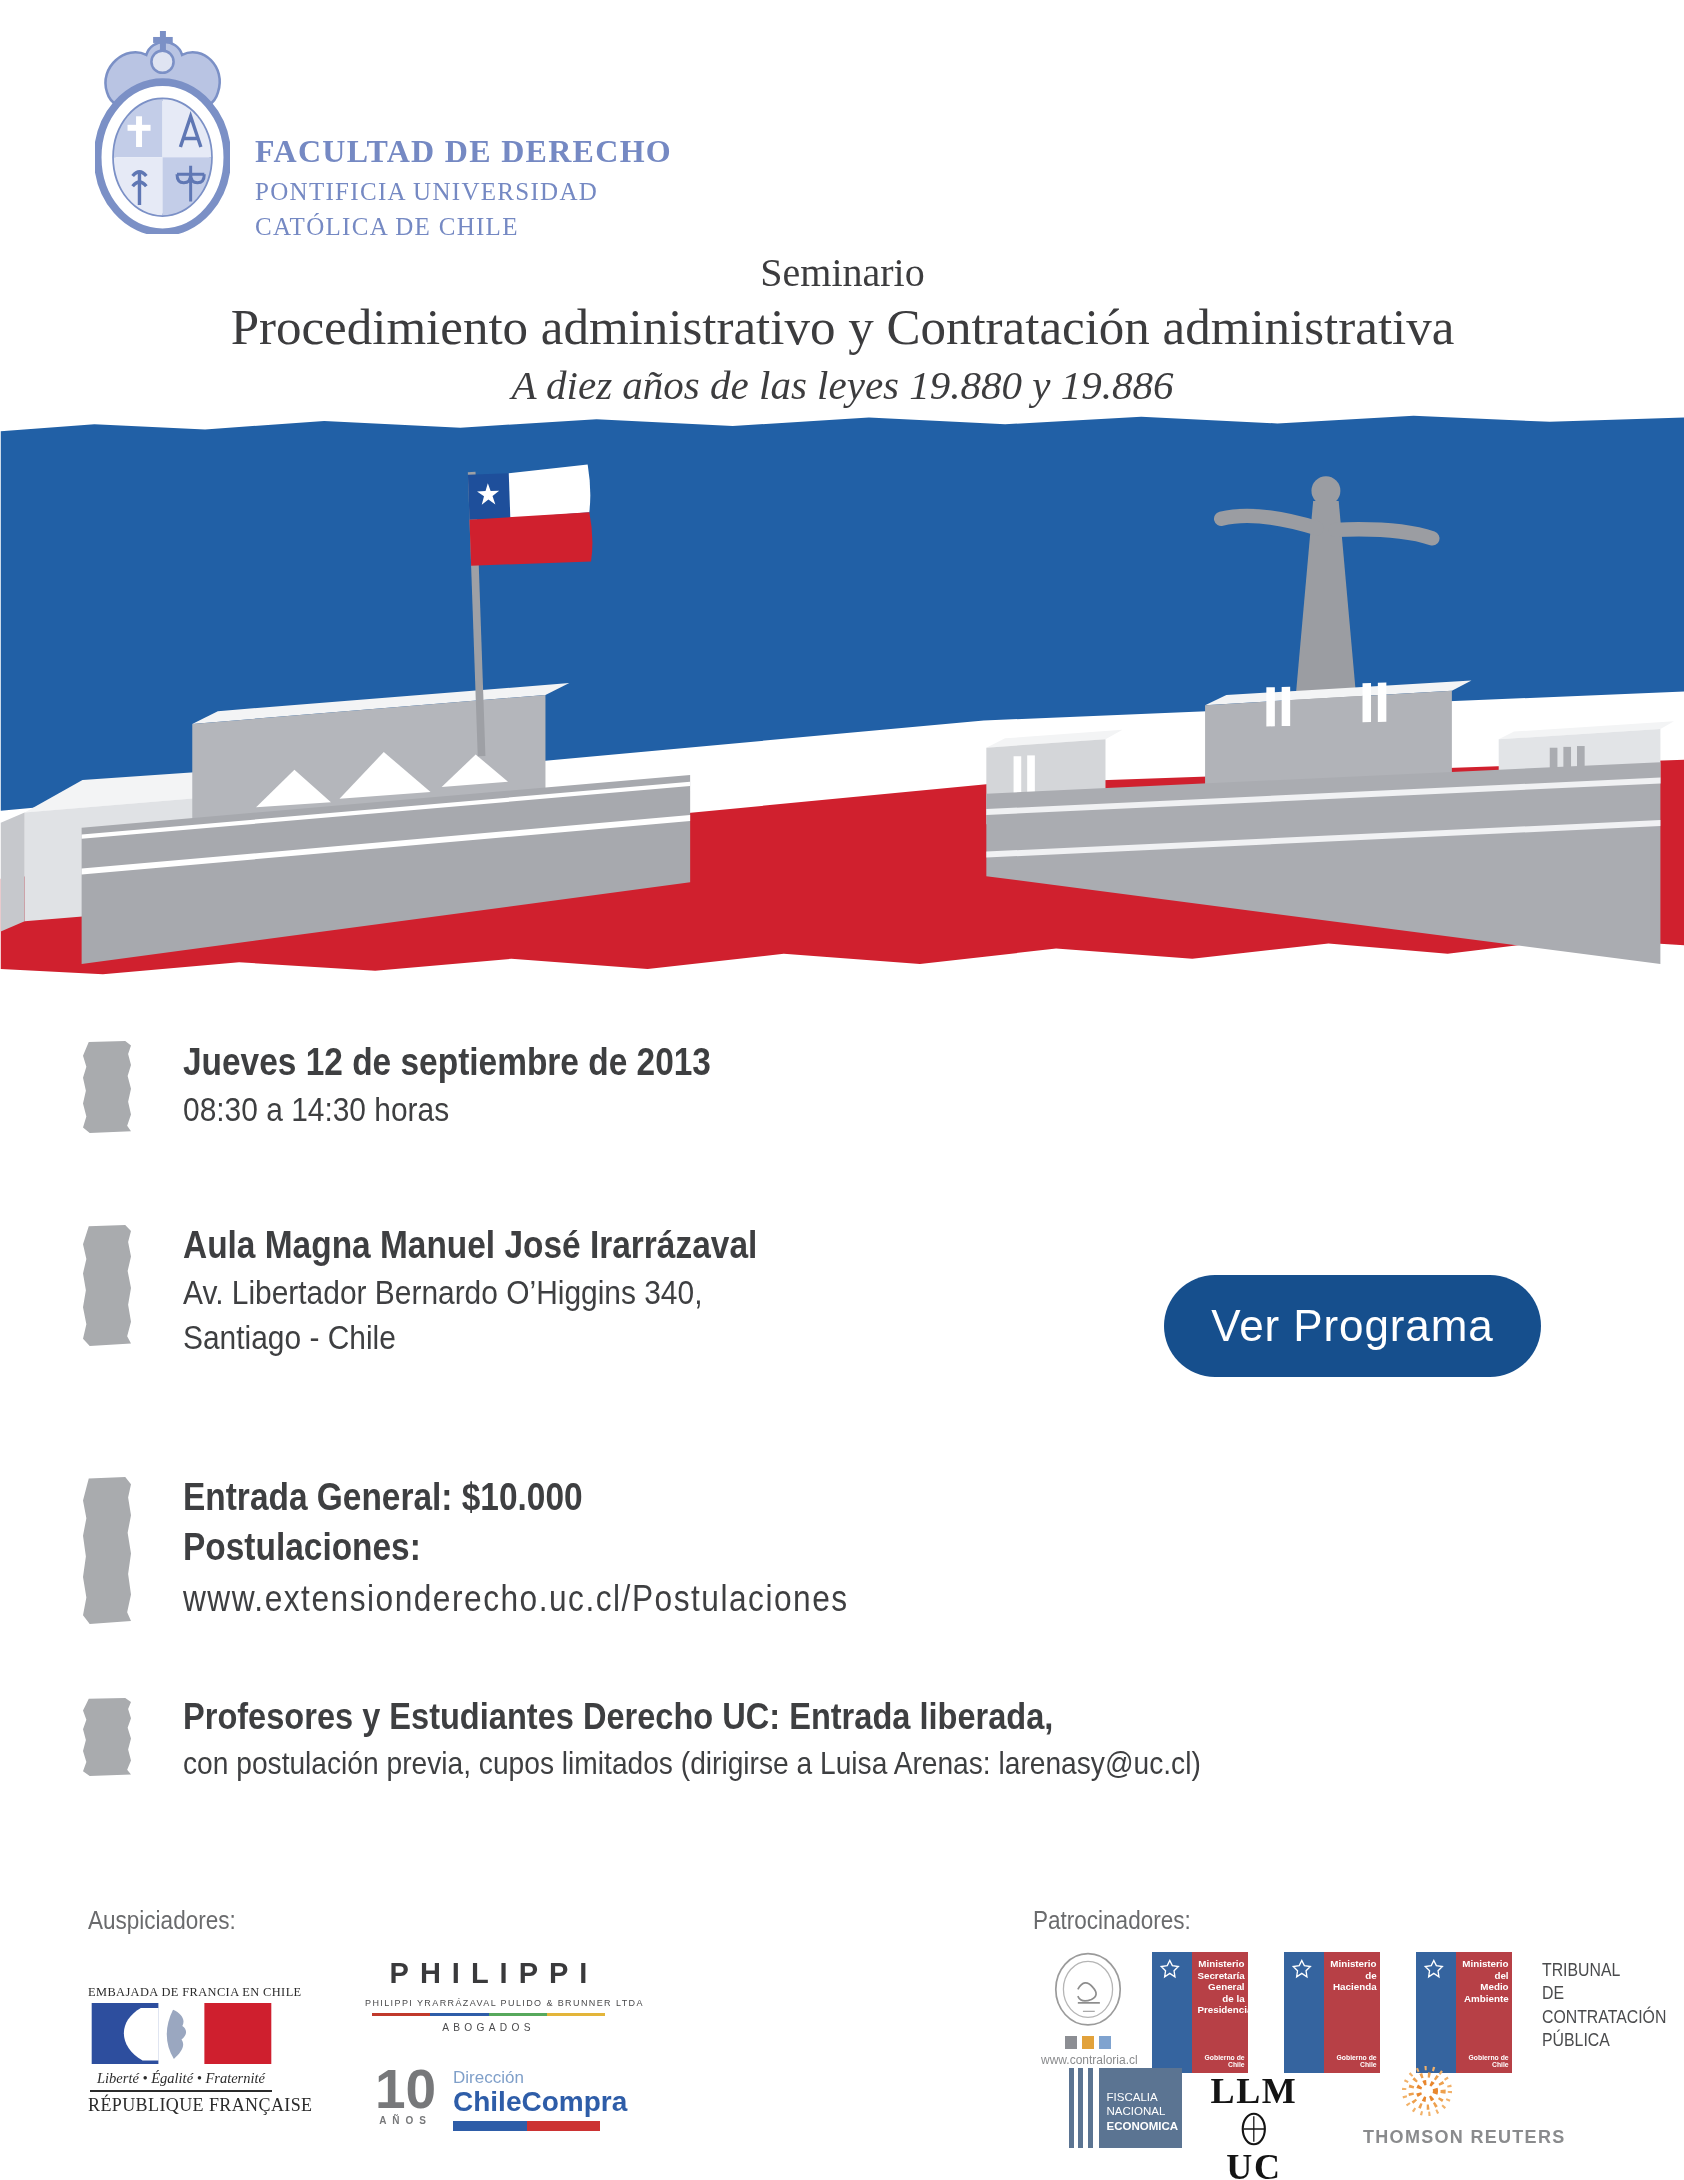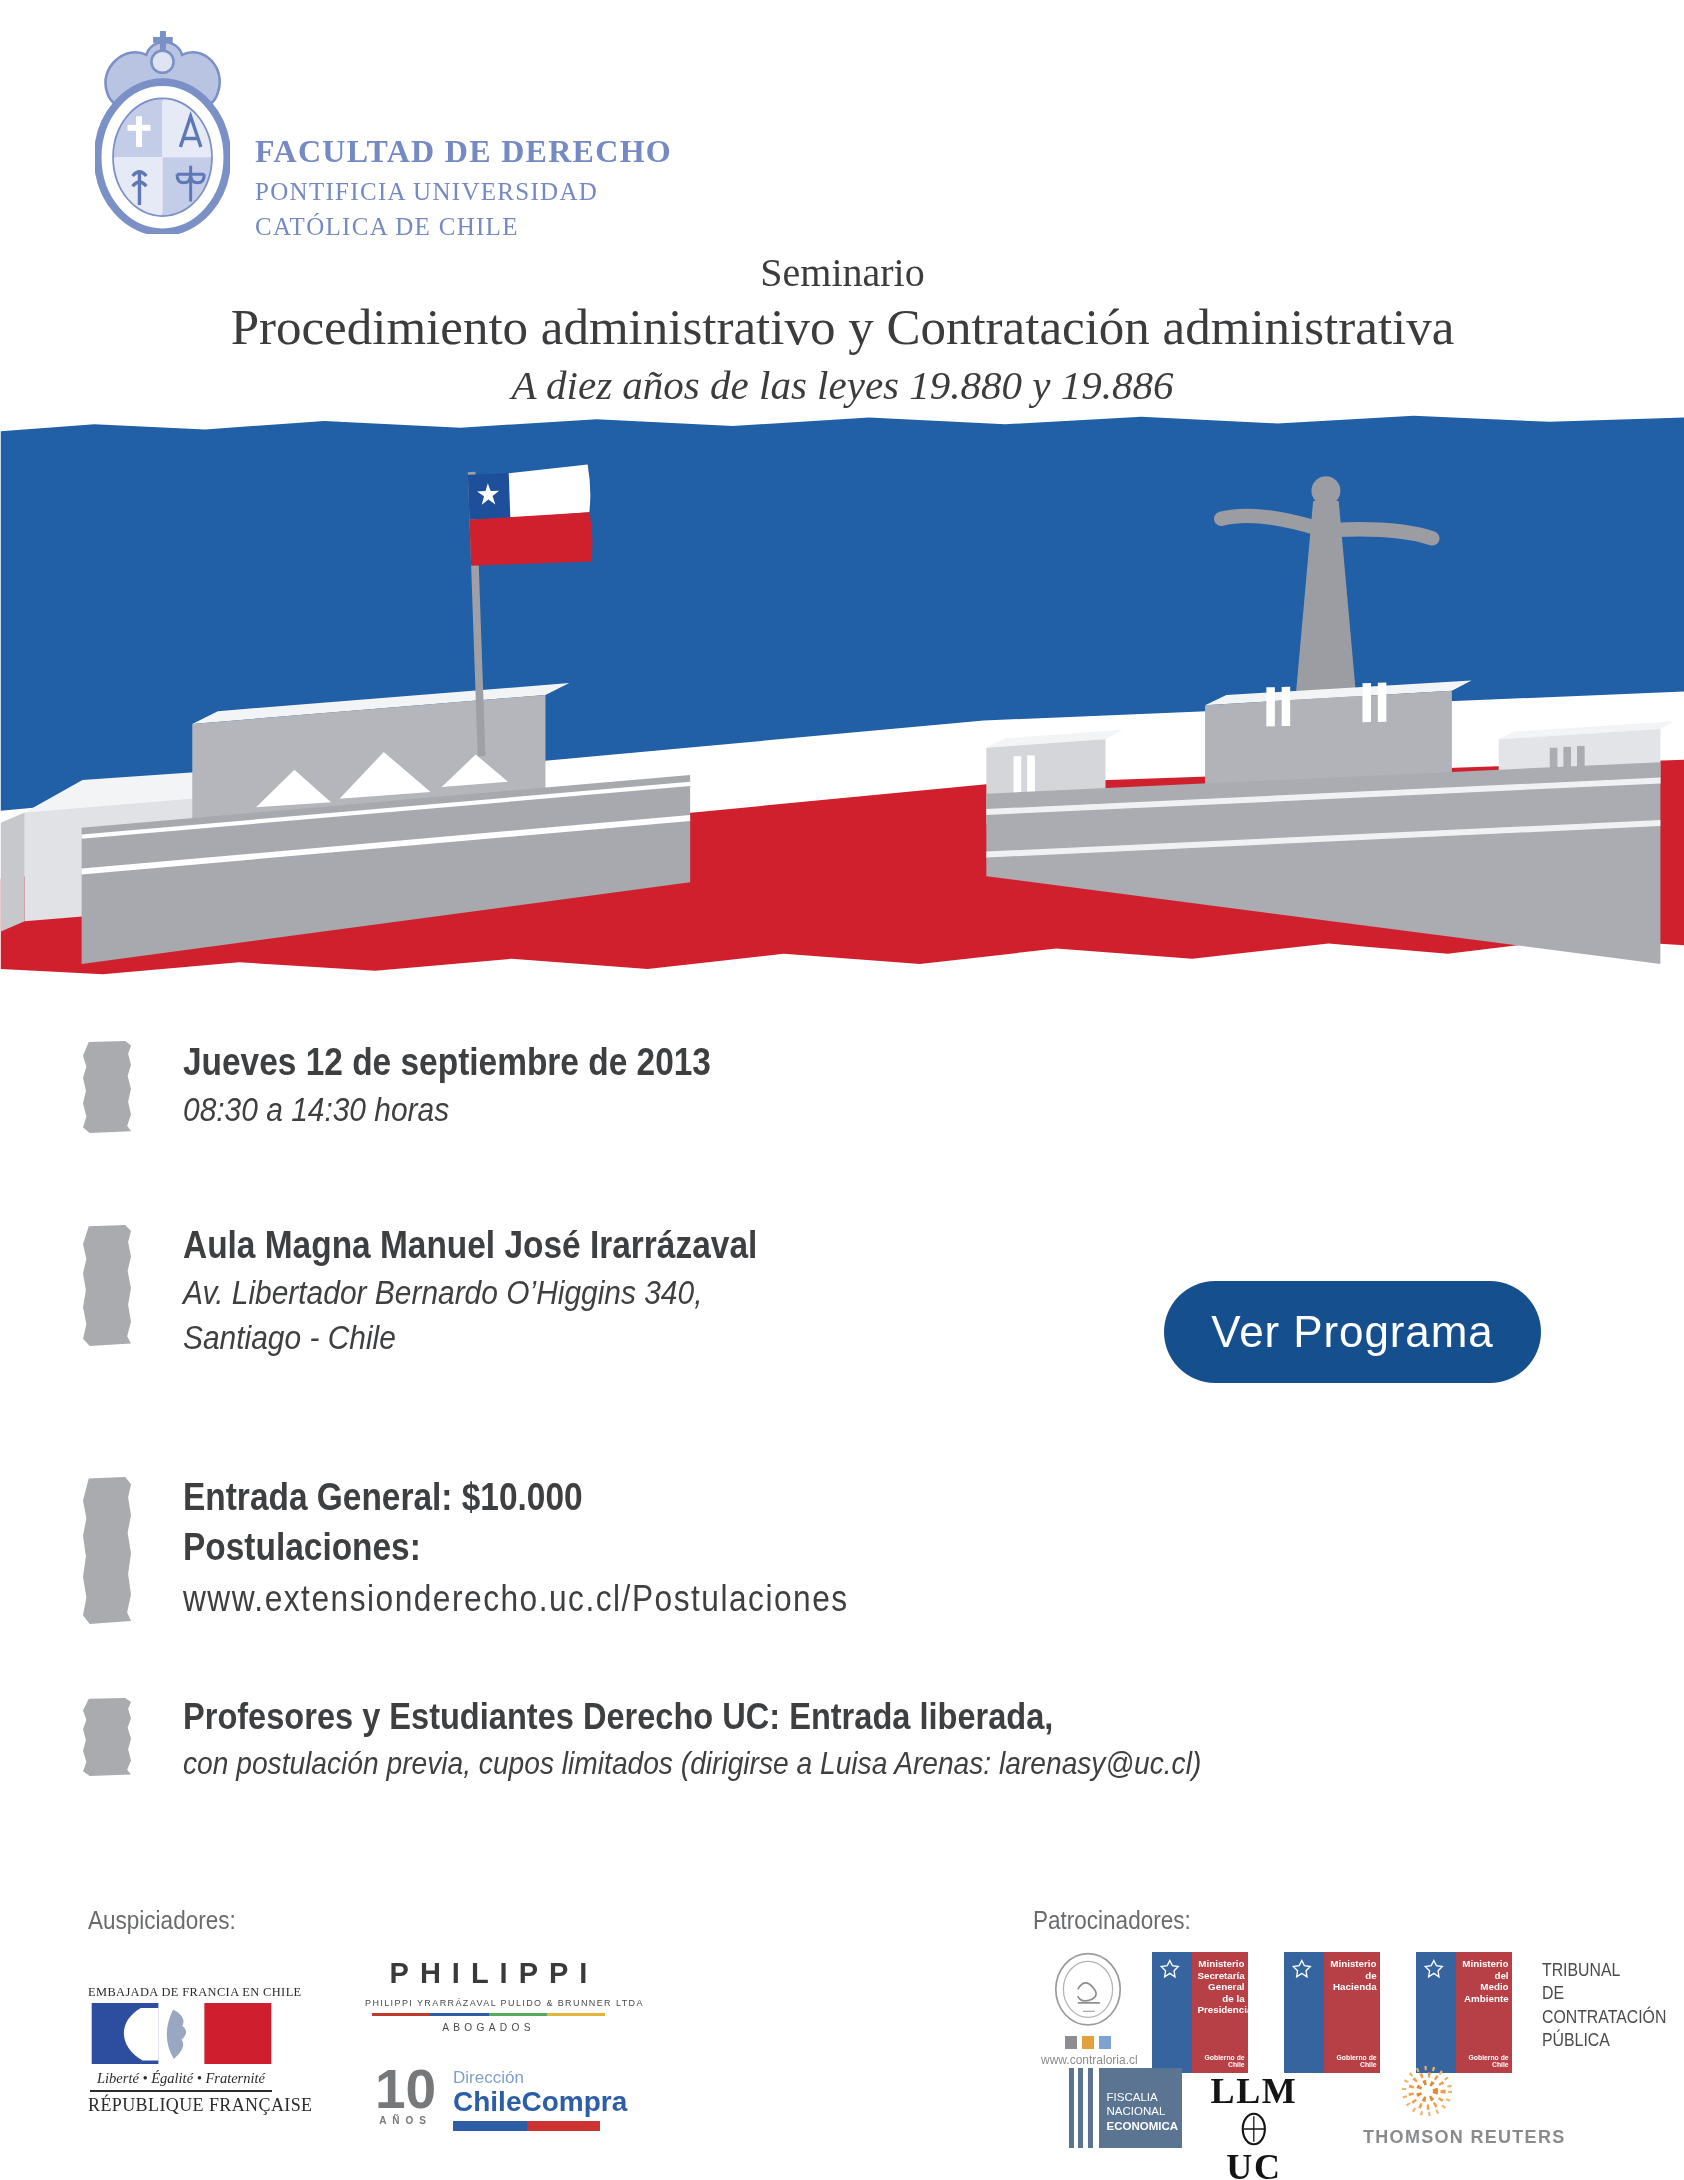--- a/index.html
+++ b/index.html
@@ -1,40 +1,40 @@
 <!DOCTYPE html>
 <html style="font-size:13.6px"><head>
 <meta charset="utf-8">
 <style>
   html,body{margin:0;padding:0;background:#ffffff;}
   body{width:1685px;height:2181px;position:relative;overflow:hidden;
        font-family:"Liberation Sans",sans-serif;color:#3e3f41;}
   .abs{position:absolute;}
   .serif{font-family:"Liberation Serif",serif;}
-  .sans{font-family:"Liberation Sans",sans-serif;margin-top:6px;}
+  .sans{font-family:"Liberation Sans",sans-serif;}
   .nw{white-space:nowrap;}
   .cond{display:inline-block;transform:scaleX(.88);transform-origin:0 50%;white-space:nowrap;}
 
   
   .uc-word{color:#7589c3;letter-spacing:1.3px;}
   .uc-l1{font-size:32px;font-weight:bold;}
   .uc-l2{font-size:25px;}
 
   
   .title-wrap{left:0;top:249px;width:1685px;text-align:center;color:#3c3c3e;}
   .t-kicker{font-size:40px;}
   .t-main{font-size:51px;margin-top:1.7px;}
   .t-sub{font-size:41px;font-style:italic;margin-top:5.1px;}
 
   
   .bar{position:absolute;left:83px;width:48px;background:#a9abae;
        clip-path:polygon(12% 1%,88% 0,100% 5%,94% 14%,100% 26%,93% 38%,100% 52%,94% 66%,100% 80%,92% 92%,100% 98%,14% 100%,0 94%,7% 82%,0 68%,6% 54%,0 40%,7% 28%,0 16%,8% 6%);}
   .info{left:183px;color:#3e3f41;}
   .l-bold{font-size:38px;font-weight:bold;line-height:1.32;}
-  .l-reg{font-size:34px;line-height:1.32;font-style:italic;}
+  .l-reg{font-size:34px;line-height:1.32;}
   .l-url{font-size:36px;letter-spacing:1.7px;line-height:1.5;}
 
   .cta{left:1164px;top:1275px;width:377px;height:102px;background:#164f8d;border-radius:51px;
        display:flex;align-items:center;justify-content:center;color:#fff;font-size:44px;
        letter-spacing:0.9px;cursor:pointer;border:none;}
 
   
   .foot-label{font-size:25.6px;color:#6a6b6d;}
 
   

